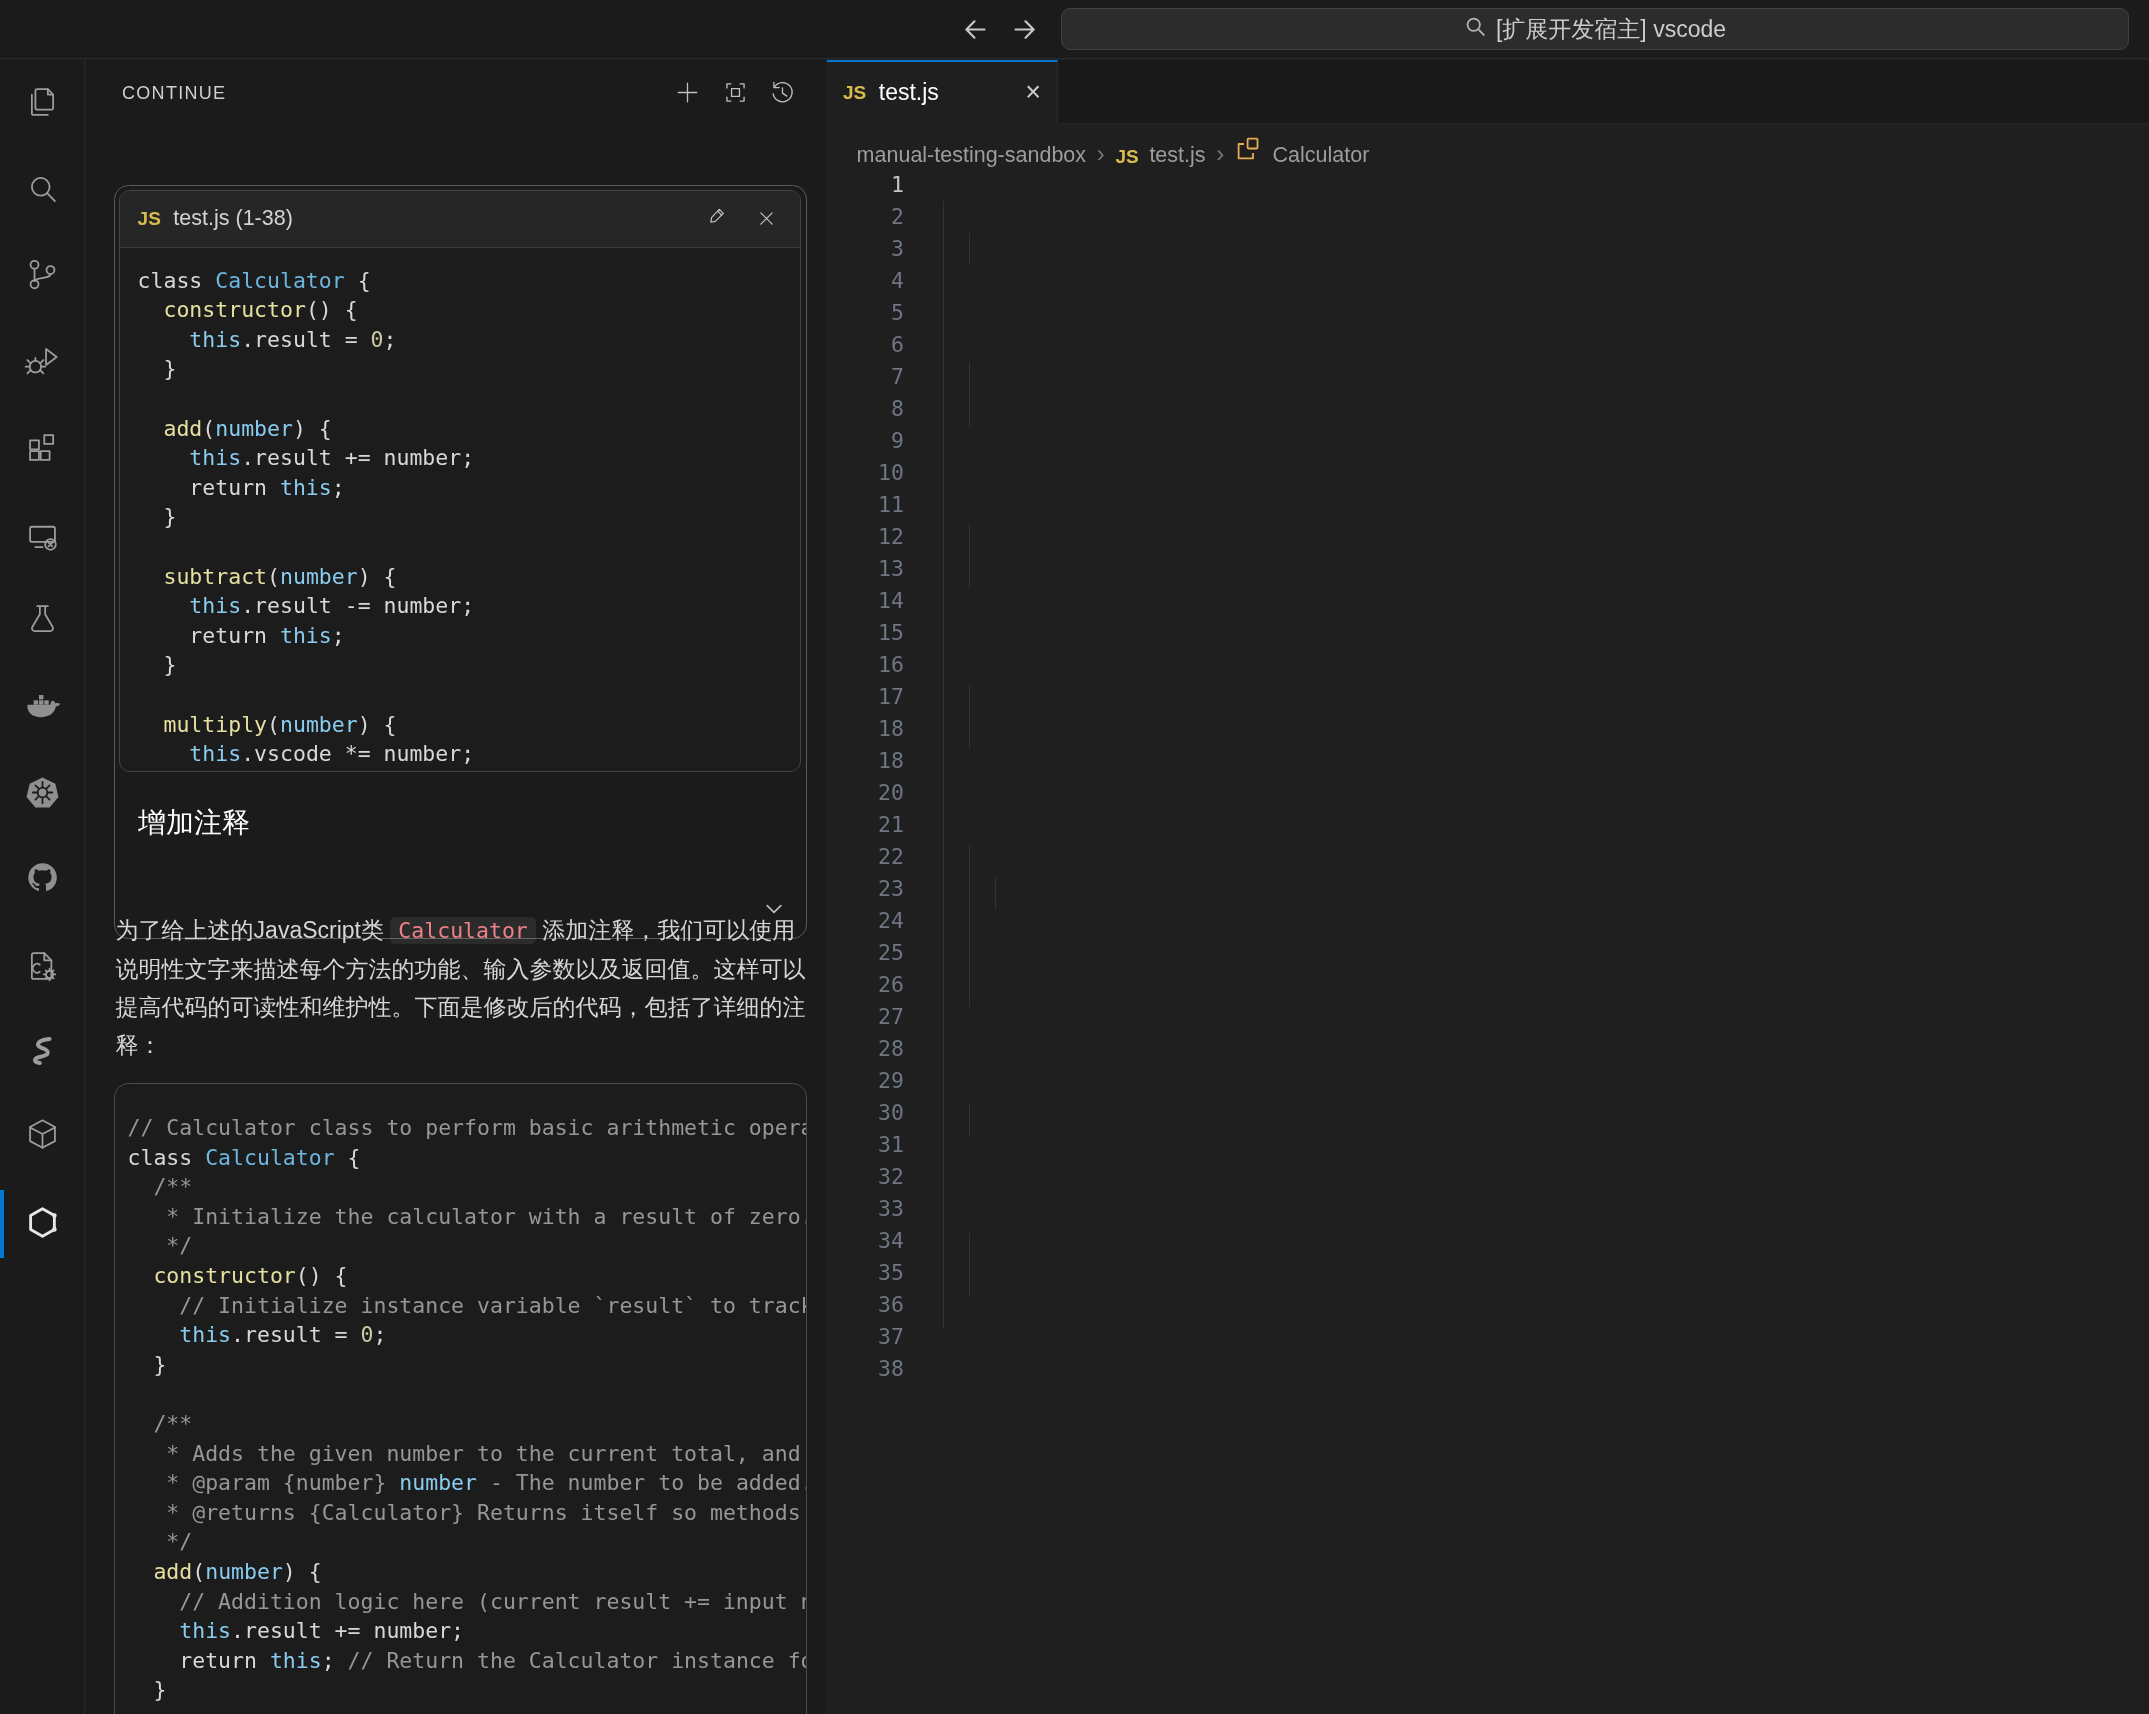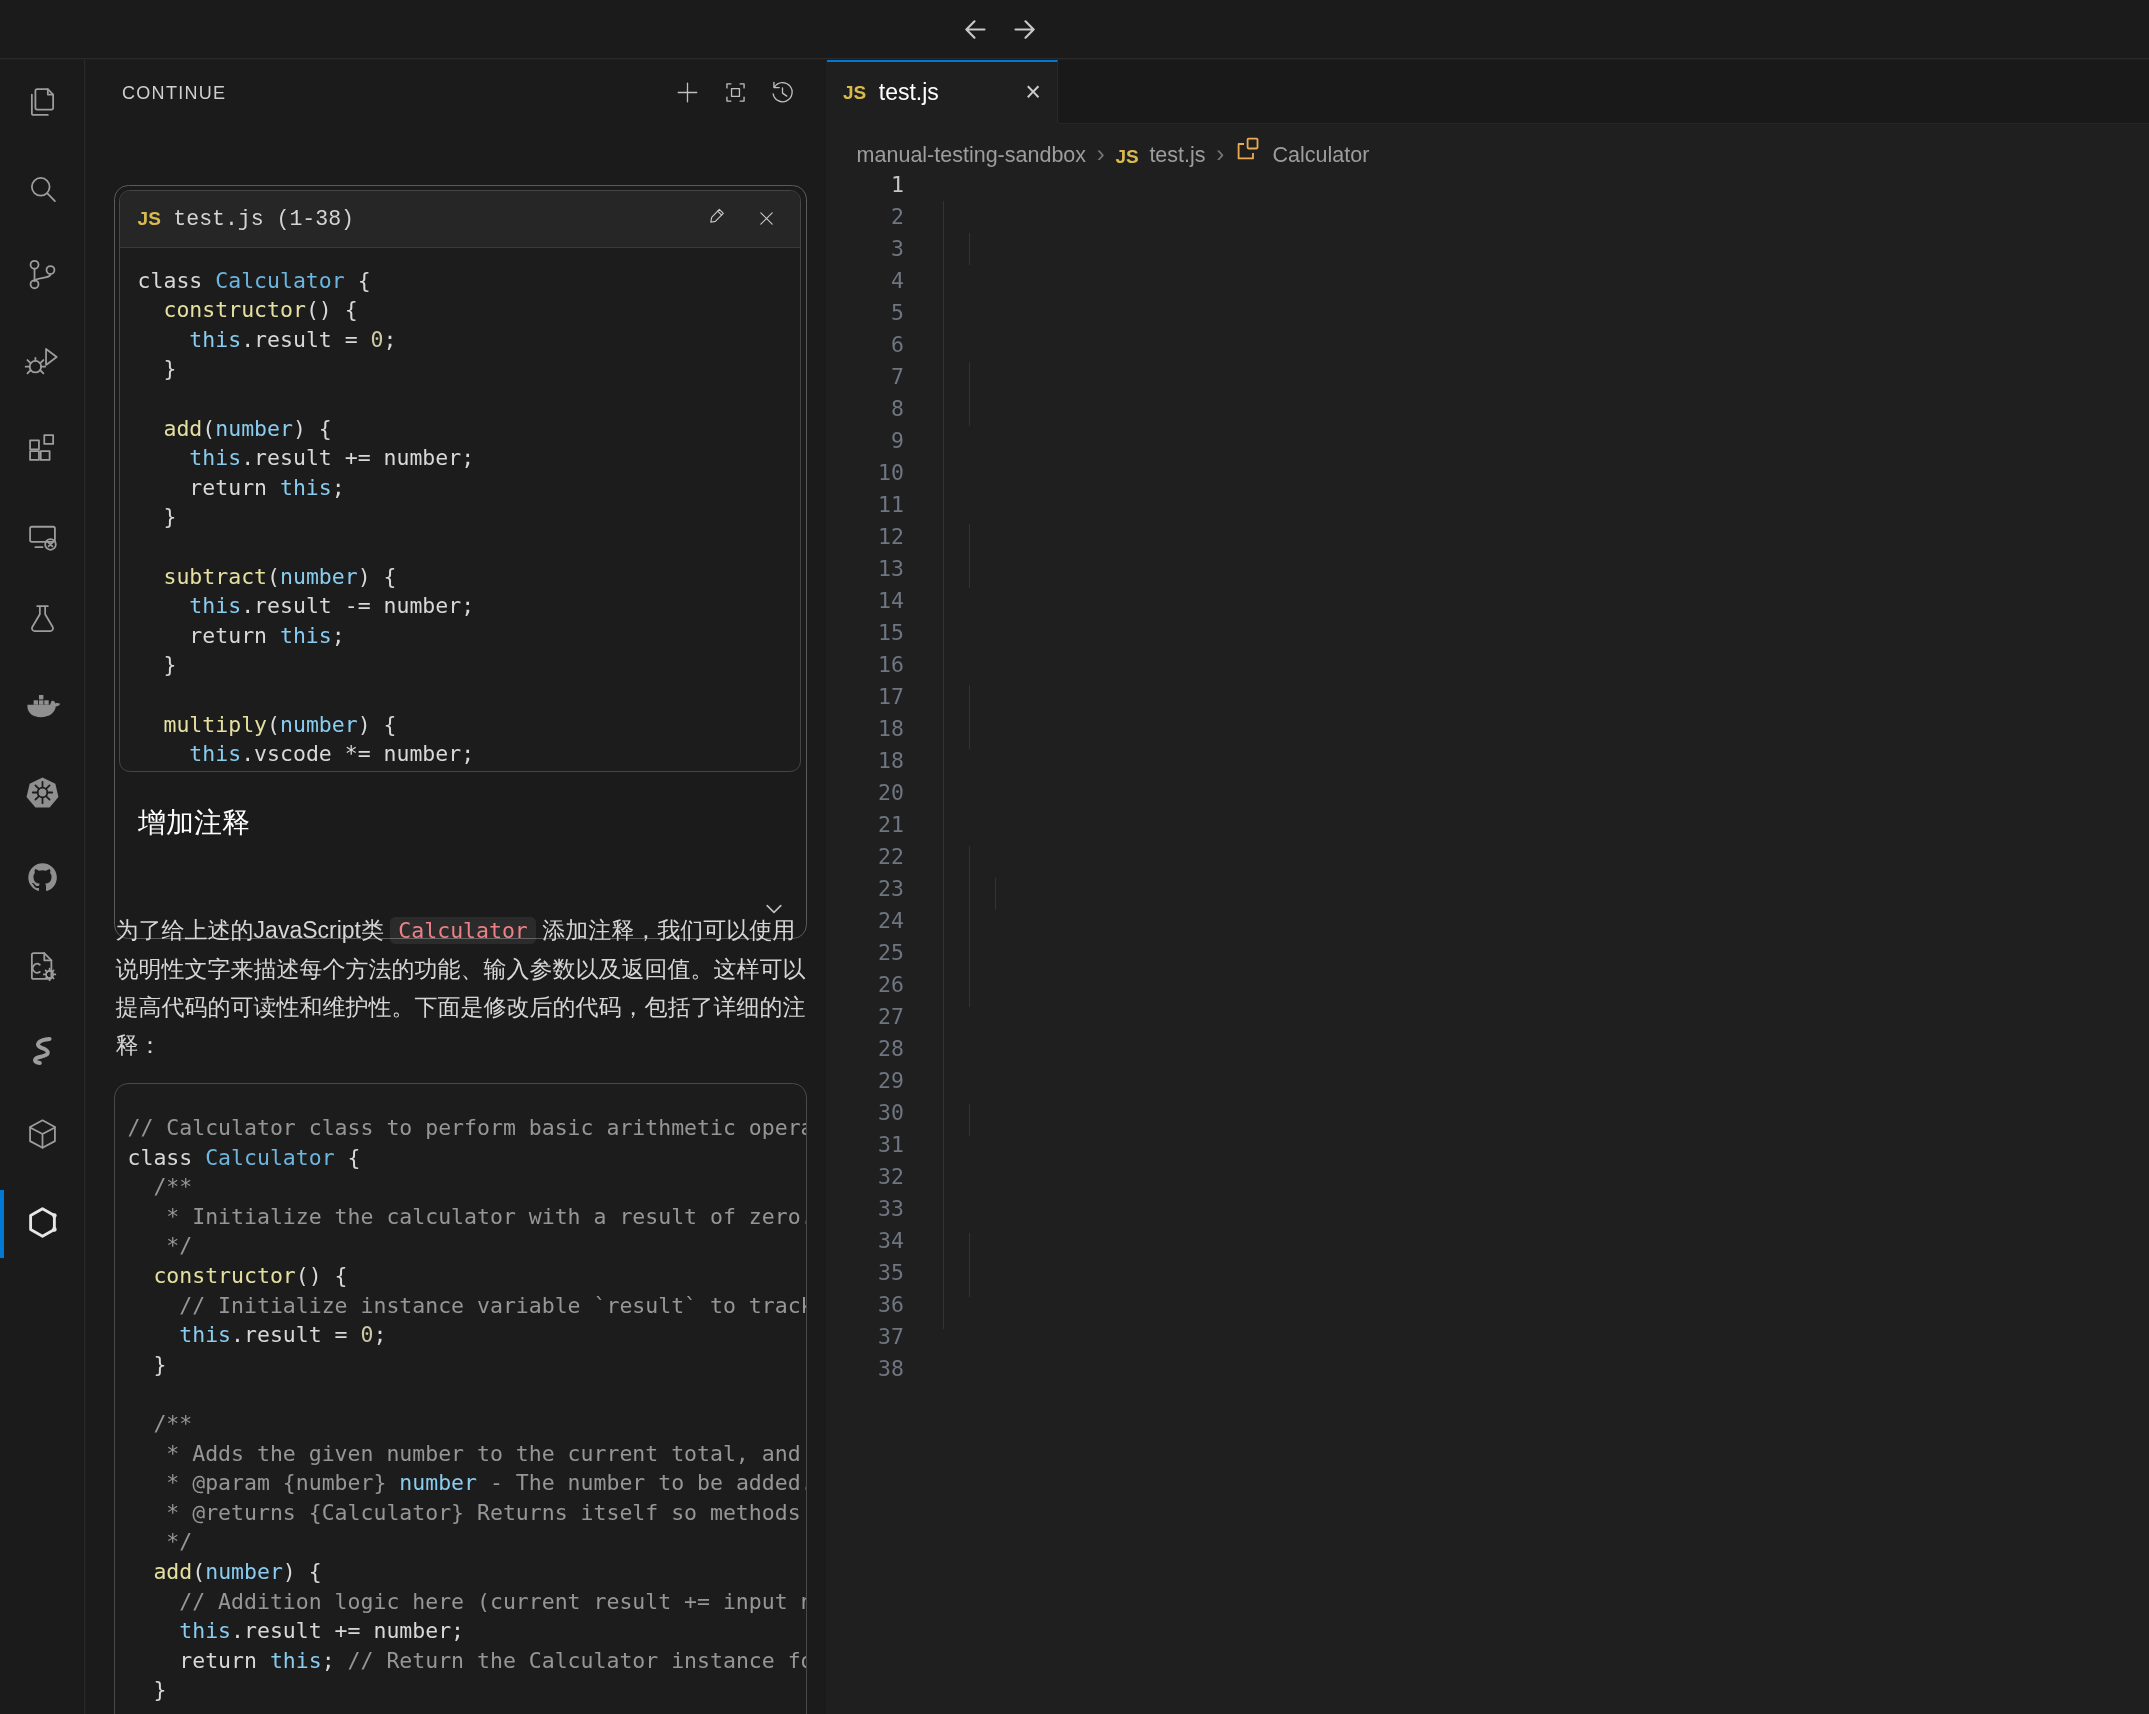--- a/index.html
+++ b/index.html
@@ -45,21 +45,21 @@
   #tool-new { left:582px; } #tool-max { left:630px; } #tool-history { left:677px; }
 
   #input-box { position:absolute; left:28px; top:125px; width:693px; height:754px;
                border:1.8px solid #5a5a5a; border-radius:14.3px; background:#1b1b1b; }
   #code-card { position:absolute; left:3.6px; top:3.6px; width:682px; height:582px;
                border:0.9px solid #454545; border-radius:10.7px; background:#1c1c1c;
                overflow:hidden; }
   #card-head { height:57px; background:#262626; border-bottom:0.9px solid #3a3a3a;
                display:flex; align-items:center; gap:12.5px; padding:0 18px; }
   .jsbadge { color:#d9ba4d; font-weight:700; font-size:19px; }
-  #card-title { color:#d4d4d4; font-size:21.5px;font-family:Liberation Mono, monospace; }
+  #card-title { color:#d4d4d4; font-size:21.5px; }
   .card-ic { margin-left:auto; display:flex; gap:19.7px; }
   .card-ic .icb { width:30px; height:30px; display:flex; align-items:center;
                   justify-content:center; cursor:pointer; }
   .card-ic svg { width:25px; height:25px; stroke:#c8c8c8; stroke-width:2; fill:none;
                  stroke-linecap:round; stroke-linejoin:round; }
   #card-code { padding:18px 0 0 18px; font-family:"DejaVu Sans Mono",monospace;
                font-size:21.5px; color:#d8d8d8; }
   #card-code .cl { height:29.6px; line-height:29.6px; white-space:pre; }
   #card-chevron { position:absolute; right:14.3px; bottom:10.7px; width:36px; height:36px;
                   display:flex; align-items:center; justify-content:center; cursor:pointer; }
@@ -120,20 +120,29 @@
           <path d="M16 7L7 16l9 9M7 16h20"></path>
         </svg>
     </span>
   </div>
   <div class="nav-btn" id="fwd-btn">
     <span>
       <svg viewBox="0 0 32 32">
           <path d="M16 7l9 9-9 9M25 16H5"></path>
         </svg>
     </span>
+  </div>
+  <div id="searchbox">
+    <span>
+      <svg viewBox="0 0 26 26">
+          <circle cx="11" cy="11" r="7"></circle>
+          <path d="M16.5 16.5L23 23"></path>
+        </svg>
+    </span>
+    <span>[扩展开发宿主] vscode</span>
   </div>
 </div>
 
 <div id="activitybar">
   <div class="act" style="top:24px">
     <span><svg viewBox="0 0 44 44">
           <path d="M16 7h12l6 6v15a2 2 0 0 1-2 2H16a2 2 0 0 1-2-2V9a2 2 0 0 1 2-2z"></path>
           <path d="M28 7v6h6"></path>
           <path d="M10 13v21a2 2 0 0 0 2 2h16"></path>
         </svg></span>

